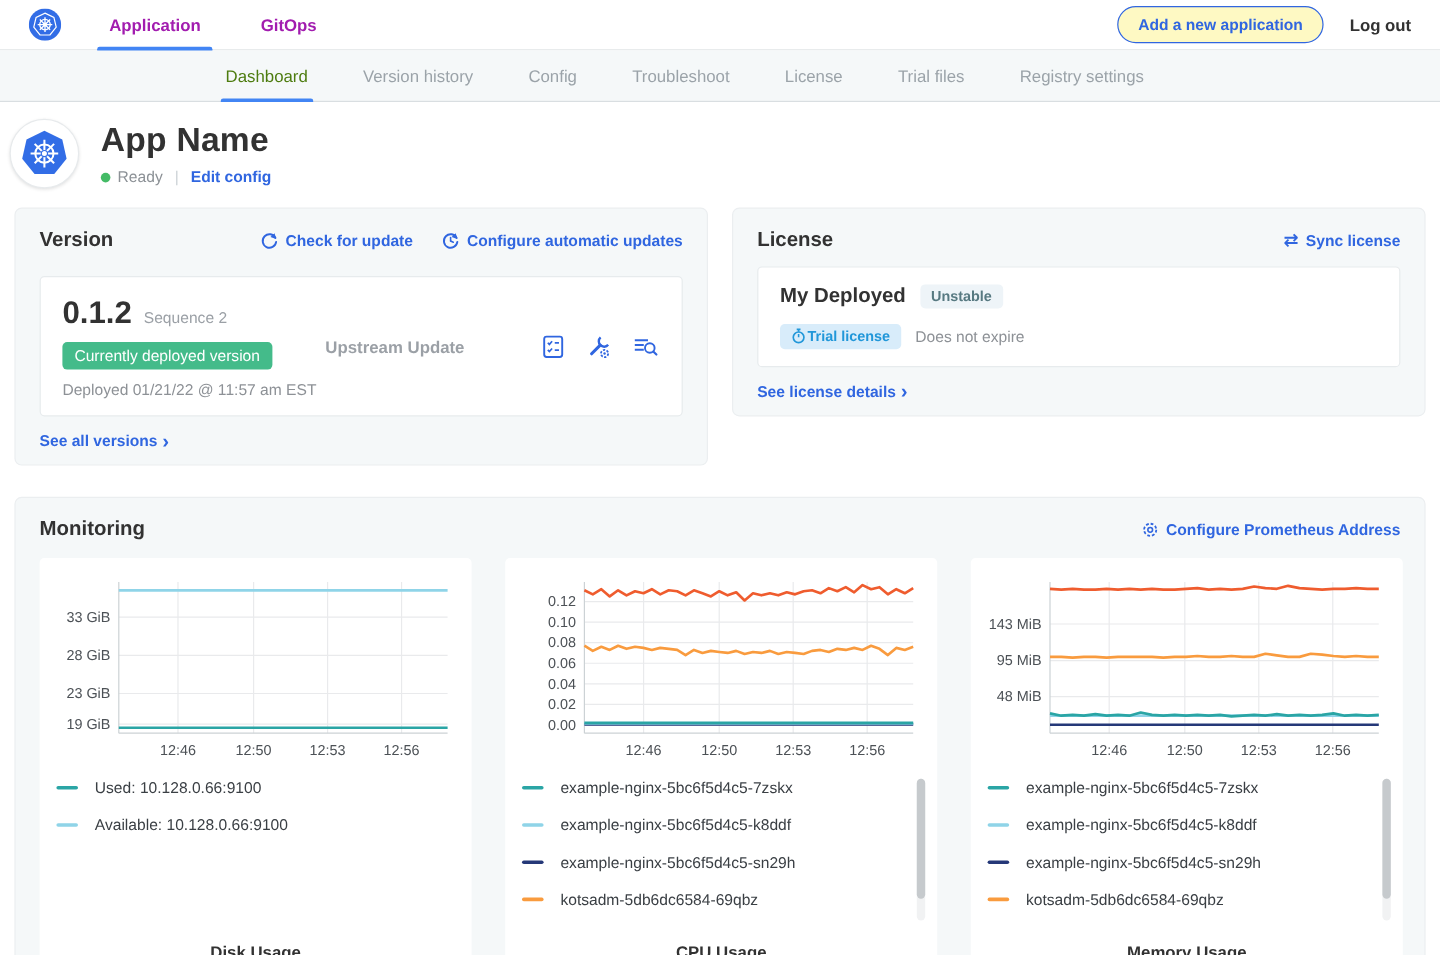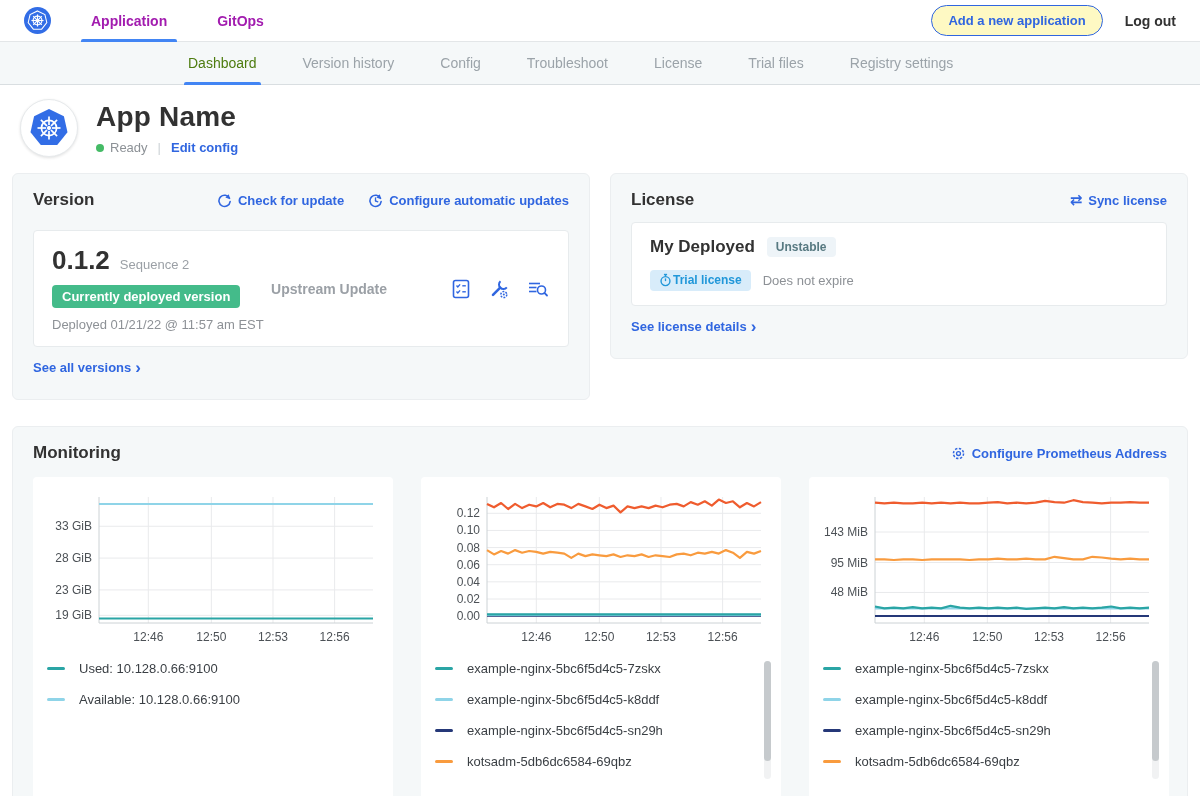--- a/index.html
+++ b/index.html
@@ -24,51 +24,51 @@
   
   .subnav { height:43px; background:#f5f8f9; border-bottom:1px solid #d9dee1;
     display:flex; align-items:stretch; padding-left:188px; }
   .subnav-tab { display:flex; align-items:center; margin-right:46px; font-size:14px;
     color:#9ba3a9; cursor:pointer; position:relative; font-weight:500; }
   .subnav-tab.active { color:#4d7c0f; font-weight:400; }
   .subnav-tab.active::after { content:""; position:absolute; left:-4px; right:-4px; bottom:-1px;
     height:3px; background:#4285f4; border-radius:2px 2px 0 0; }
 
   
-  .app-header { display:flex; padding:14px 12px 16px 20px; background:#fff; }
+  .app-header { display:flex; padding:14px 12px 16px 8px; background:#fff; }
   .avatar { width:58px; height:58px; border-radius:50%; background:#fff;
     border:1px solid #e7eaec; box-shadow:0 1px 3px rgba(0,0,0,.12);
     display:flex; align-items:center; justify-content:center; }
   .app-header-text { margin-left:18px; padding-top:2px; }
   .app-title { font-size:28px; font-weight:700; color:#323232; letter-spacing:.2px; }
   .app-status-row { display:flex; align-items:center; margin-top:7px; font-size:13px; }
   .status-dot { width:8px; height:8px; border-radius:50%; background:#44bb66; margin-right:6px; }
   .status-text { color:#8c9196; font-weight:500; }
   .vdivider { color:#ccd2d6; margin:0 10px; }
   .link { color:#3066e0; font-weight:700; cursor:pointer; text-decoration:none; }
 
   
   .content { padding:0 12px; }
   .cards-row { display:flex; gap:20px; align-items:flex-start; }
-  .panel { background:#f5f8f9; border:1px solid #ebeef0; border-radius:6px; padding:16px 20px 24px; }
+  .panel { background:#f5f8f9; border:1px solid #ebeef0; border-radius:6px; padding:16px 20px 12px; }
   .panel-version { flex:1; }
   .panel-license { flex:1; }
   .panel-head { display:flex; align-items:center; margin-bottom:12px; }
   .panel-title { font-size:17px; font-weight:700; }
   .panel-links { margin-left:auto; display:flex; align-items:center; gap:24px; }
   .icon-link { display:flex; align-items:center; gap:6px; font-size:13px; }
   .inner-card { background:#fff; border:1px solid #e7ebed; border-radius:4px; padding:14px 18px; }
 
   .version-inner { display:flex; align-items:center;margin-top:20px; }
   .version-left { width:44%; }
   .ver-line { display:flex; align-items:baseline; gap:10px; }
   .ver-number { font-size:26px; font-weight:700; }
   .ver-seq { font-size:13px; color:#9ba0a6; }
   .badge-green { display:inline-block; margin-top:9px; background:#44bb8a; color:#fff;
-    font-size:13px; font-weight:700; padding:4px 10px; border-radius:4px; }
+    font-size:13px; font-weight:400; padding:4px 10px; border-radius:4px; }
   .deployed { margin-top:9px; font-size:13px; color:#8d9196; font-weight:500; }
   .version-mid { flex:1; font-size:14px; font-weight:600; color:#9ba0a6; }
   .version-icons { display:flex; align-items:center; gap:16px; }
   .see-link { margin-top:13px; font-size:13px; display:flex; align-items:center; gap:4px; }
   .chev { font-size:17px; line-height:10px; font-weight:700; }
 
   .license-row1 { display:flex; align-items:center; gap:12px; }
   .customer-name { font-size:17px; font-weight:700; }
   .badge-channel { background:#eef4f8; color:#577981; font-size:12px; font-weight:600;
     padding:3px 9px; border-radius:4px; }

